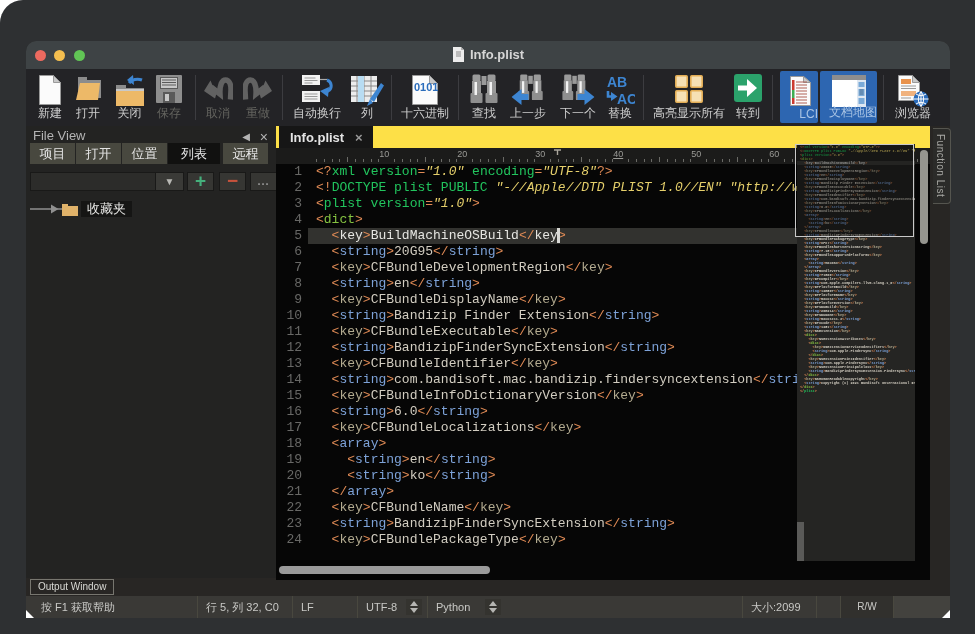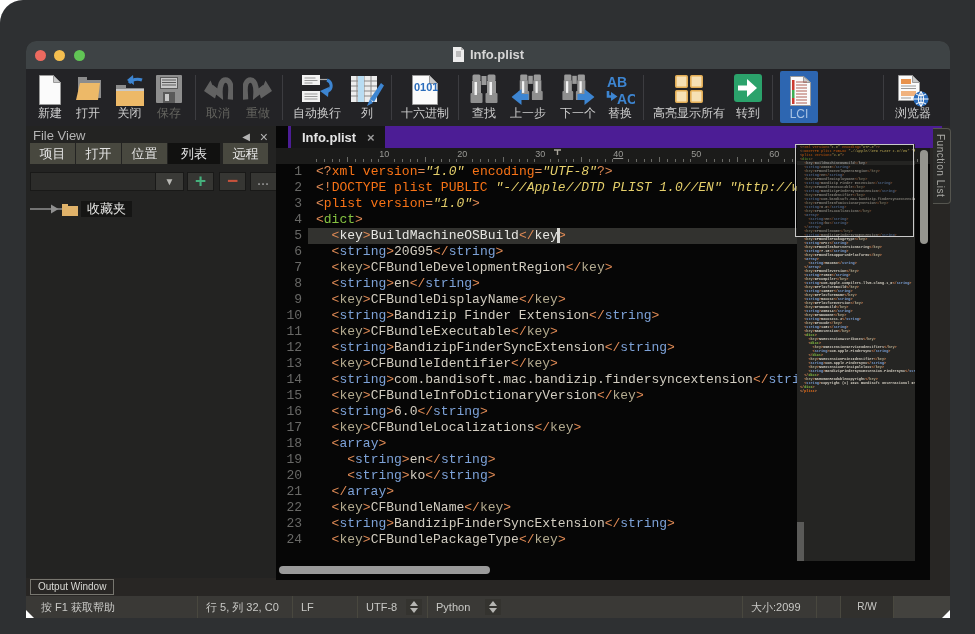--- a/index.html
+++ b/index.html
@@ -17,58 +17,58 @@
   line-height:28px;color:#d6d6d6;font-size:13px;font-weight:bold;}
 #title svg{vertical-align:-3px;margin-right:5px;}
 
 #toolbar{position:absolute;left:0;top:28px;width:924px;height:57px;background:#232326;}
 .tbtn{position:absolute;top:3px;height:51px;text-align:center;}
 .tbtn .lab{position:absolute;bottom:1px;width:100%;text-align:center;font-size:12px;color:#cfcfcf;white-space:nowrap;}
 .tbtn.dis .lab{color:#64645f;margin-top:44px;}
 .tbtn svg{position:absolute;top:2px;left:50%;transform:translateX(-50%);}
 .tsep{position:absolute;top:6px;width:1px;height:45px;background:#3c3c40;}
 .bluebtn{position:absolute;top:2px;height:52px;background:#2d66b1;border-radius:2px;text-align:center;}
-.bluebtn .lab{position:absolute;bottom:2px;width:100%;text-align:center;font-size:12px;color:#a9c4e4;}
+.bluebtn .lab{position:absolute;bottom:2px;width:100%;text-align:right;font-size:12px;color:#a9c4e4;}
 .bluebtn svg{position:absolute;top:4px;left:50%;transform:translateX(-50%);}
 
 #sidebar{position:absolute;left:0;top:85px;width:250px;height:452px;background:#232322;}
 #fvhead{position:absolute;left:7px;top:2px;color:#b4b4b4;font-size:13px;}
 .fvico{position:absolute;top:5px;color:#b4b4b4;font-size:10px;}
 .stab{position:absolute;top:17px;height:21px;width:45px;background:#48483f;color:#e5e5e5;
   font-size:13px;text-align:center;line-height:21px;}
 .stab.act{background:#111110;width:52px;}
 #combo{position:absolute;left:4px;top:46px;width:154px;height:19px;background:#2c2c2a;
   border:1px solid #191918;}
 #combo .dd{position:absolute;right:0;top:0;width:28px;height:17px;background:#3a3a37;
   border-left:1px solid #191918;text-align:center;color:#b8b8b4;font-size:10px;line-height:17px;}
 .sbtn{position:absolute;top:46px;width:27px;height:19px;background:#363633;border:1px solid #191918;
   text-align:center;line-height:16px;font-weight:bold;font-size:14px;}
 #treerow{position:absolute;left:0;top:75px;height:16px;width:250px;}
 #treelab{position:absolute;left:55px;top:75px;height:16px;background:#151514;color:#e6e6e4;
   font-size:13px;line-height:16px;padding:0 6px;}
 
 #editor{position:absolute;left:250px;top:85px;width:654px;height:454px;background:#060606;}
-#tabbar{position:absolute;left:12px;top:0;width:654px;height:22px;background:#4c1d95;}
+#tabbar{position:absolute;left:0;top:0;width:654px;height:22px;background:#fde047;}
 #atab{position:absolute;left:3px;top:0;width:94px;height:22px;background:#161616;color:#e4e4e4;
   font-size:13px;font-weight:bold;line-height:23px;padding-left:11px;}
 #ruler{position:absolute;left:0;top:22px;width:654px;height:16px;background:#1b1b1a;overflow:hidden;}
 .rnum{position:absolute;top:1px;font-size:9px;color:#9a9a96;font-family:"Liberation Sans",sans-serif;}
 .tick{position:absolute;bottom:2px;width:1px;height:3px;background:#6a6a66;}
 .tick.big{height:5px;}
 #cursmark{position:absolute;left:278px;top:1px;width:7px;height:6px;}
 #code{position:absolute;left:0;top:38px;width:521px;height:416px;overflow:hidden;}
 #gutter{position:absolute;left:0;top:0;width:26px;}
 #gutter div{height:16px;line-height:16px;text-align:right;color:#686866;
   font-family:"Liberation Mono",monospace;font-size:13px;font-weight:normal;}
 #lines{position:absolute;left:40px;top:0;white-space:pre;font-family:"Liberation Mono",monospace;
   font-size:13px;font-weight:normal;}
 #lines div{height:16px;line-height:16px;}
 .hl{position:absolute;left:32px;top:102px;width:489px;height:16px;background:#32322f;}
 .br{color:#df8a55;}
-.tg{color:#f97316;}
+.tg{color:#22c55e;}
 .kt{color:#b3ab90;}
 .st{color:#7da2d8;}
 .dt{color:#85c341;}
 .ys{color:#e5cf6b;font-style:italic;}
 .tx{color:#d2cdc1;}
 .wh{color:#e6e6e2;}
 #cursor{position:absolute;left:272px;top:0px;width:3px;height:15px;background:#d8d8d4;}
 
 #minimap{position:absolute;left:521px;top:18px;width:118px;height:417px;background:#252523;overflow:hidden;}
 #mmtext{position:absolute;left:3px;top:1px;font-family:"Liberation Mono",monospace;
@@ -279,20 +279,32 @@
       <div class="bluebtn" style="left:754px;width:38px;">
         <svg width="26" height="32" viewBox="0 0 26 32">
           <path d="M4.5 1.5h13l7 6v23h-20z" fill="#fbfbfb" stroke="#9a9a9a"></path>
           <path d="M17.5 1.5l7 6h-7z" fill="#c8c8c8" stroke="#9a9a9a"></path>
           <rect x="6" y="5" width="2.5" height="10" fill="#cc3b2f"></rect>
           <rect x="6" y="15" width="2.5" height="8" fill="#3fae52"></rect>
           <rect x="6" y="23" width="2.5" height="6" fill="#cc3b2f"></rect>
           <path d="M10 7h11M10 10h11M10 13h11M10 16h11M10 19h11M10 22h11M10 25h11M10 28h11" stroke="#b06055" stroke-width="1.2"></path>
         </svg>
         <div class="lab">LCI</div>
+      </div>
+      <div class="bluebtn" style="left:794px;width:57px;">
+        <svg width="34" height="32" viewBox="0 0 34 32">
+          <rect x="0" y="0" width="34" height="32" fill="#fff"></rect>
+          <rect x="0" y="0" width="34" height="5" fill="#8e8e8e"></rect>
+          <rect x="25" y="5" width="9" height="27" fill="#dfe8f2"></rect>
+          <rect x="26.5" y="7" width="6" height="5" fill="#7aaad8"></rect>
+          <rect x="26.5" y="14" width="6" height="7" fill="#7aaad8"></rect>
+          <path d="M27.5 15h4M27.5 17h4M27.5 19h4" stroke="#44617e" stroke-width="0.8"></path>
+          <rect x="26.5" y="23" width="6" height="6" fill="#7aaad8"></rect>
+        </svg>
+        <div class="lab">文档地图</div>
       </div>
       <div class="tbtn" style="left:865px;width:44px;">
         <svg width="32" height="33" viewBox="0 0 32 33">
           <path d="M1.5 1.5h14l7 7v18h-21z" fill="#fbfbfb" stroke="#9a9a9a"></path>
           <path d="M15.5 1.5l7 7h-7z" fill="#c8c8c8" stroke="#9a9a9a"></path>
           <rect x="4" y="5" width="10" height="5" fill="#e8924c"></rect>
           <path d="M4 12h15M4 14.5h15" stroke="#999" stroke-width="1"></path>
           <rect x="4" y="17" width="15" height="5" fill="#f0b27e"></rect>
           <path d="M4 24h10" stroke="#999" stroke-width="1"></path>
           <circle cx="24" cy="25" r="7.5" fill="#2a6cbb"></circle>

